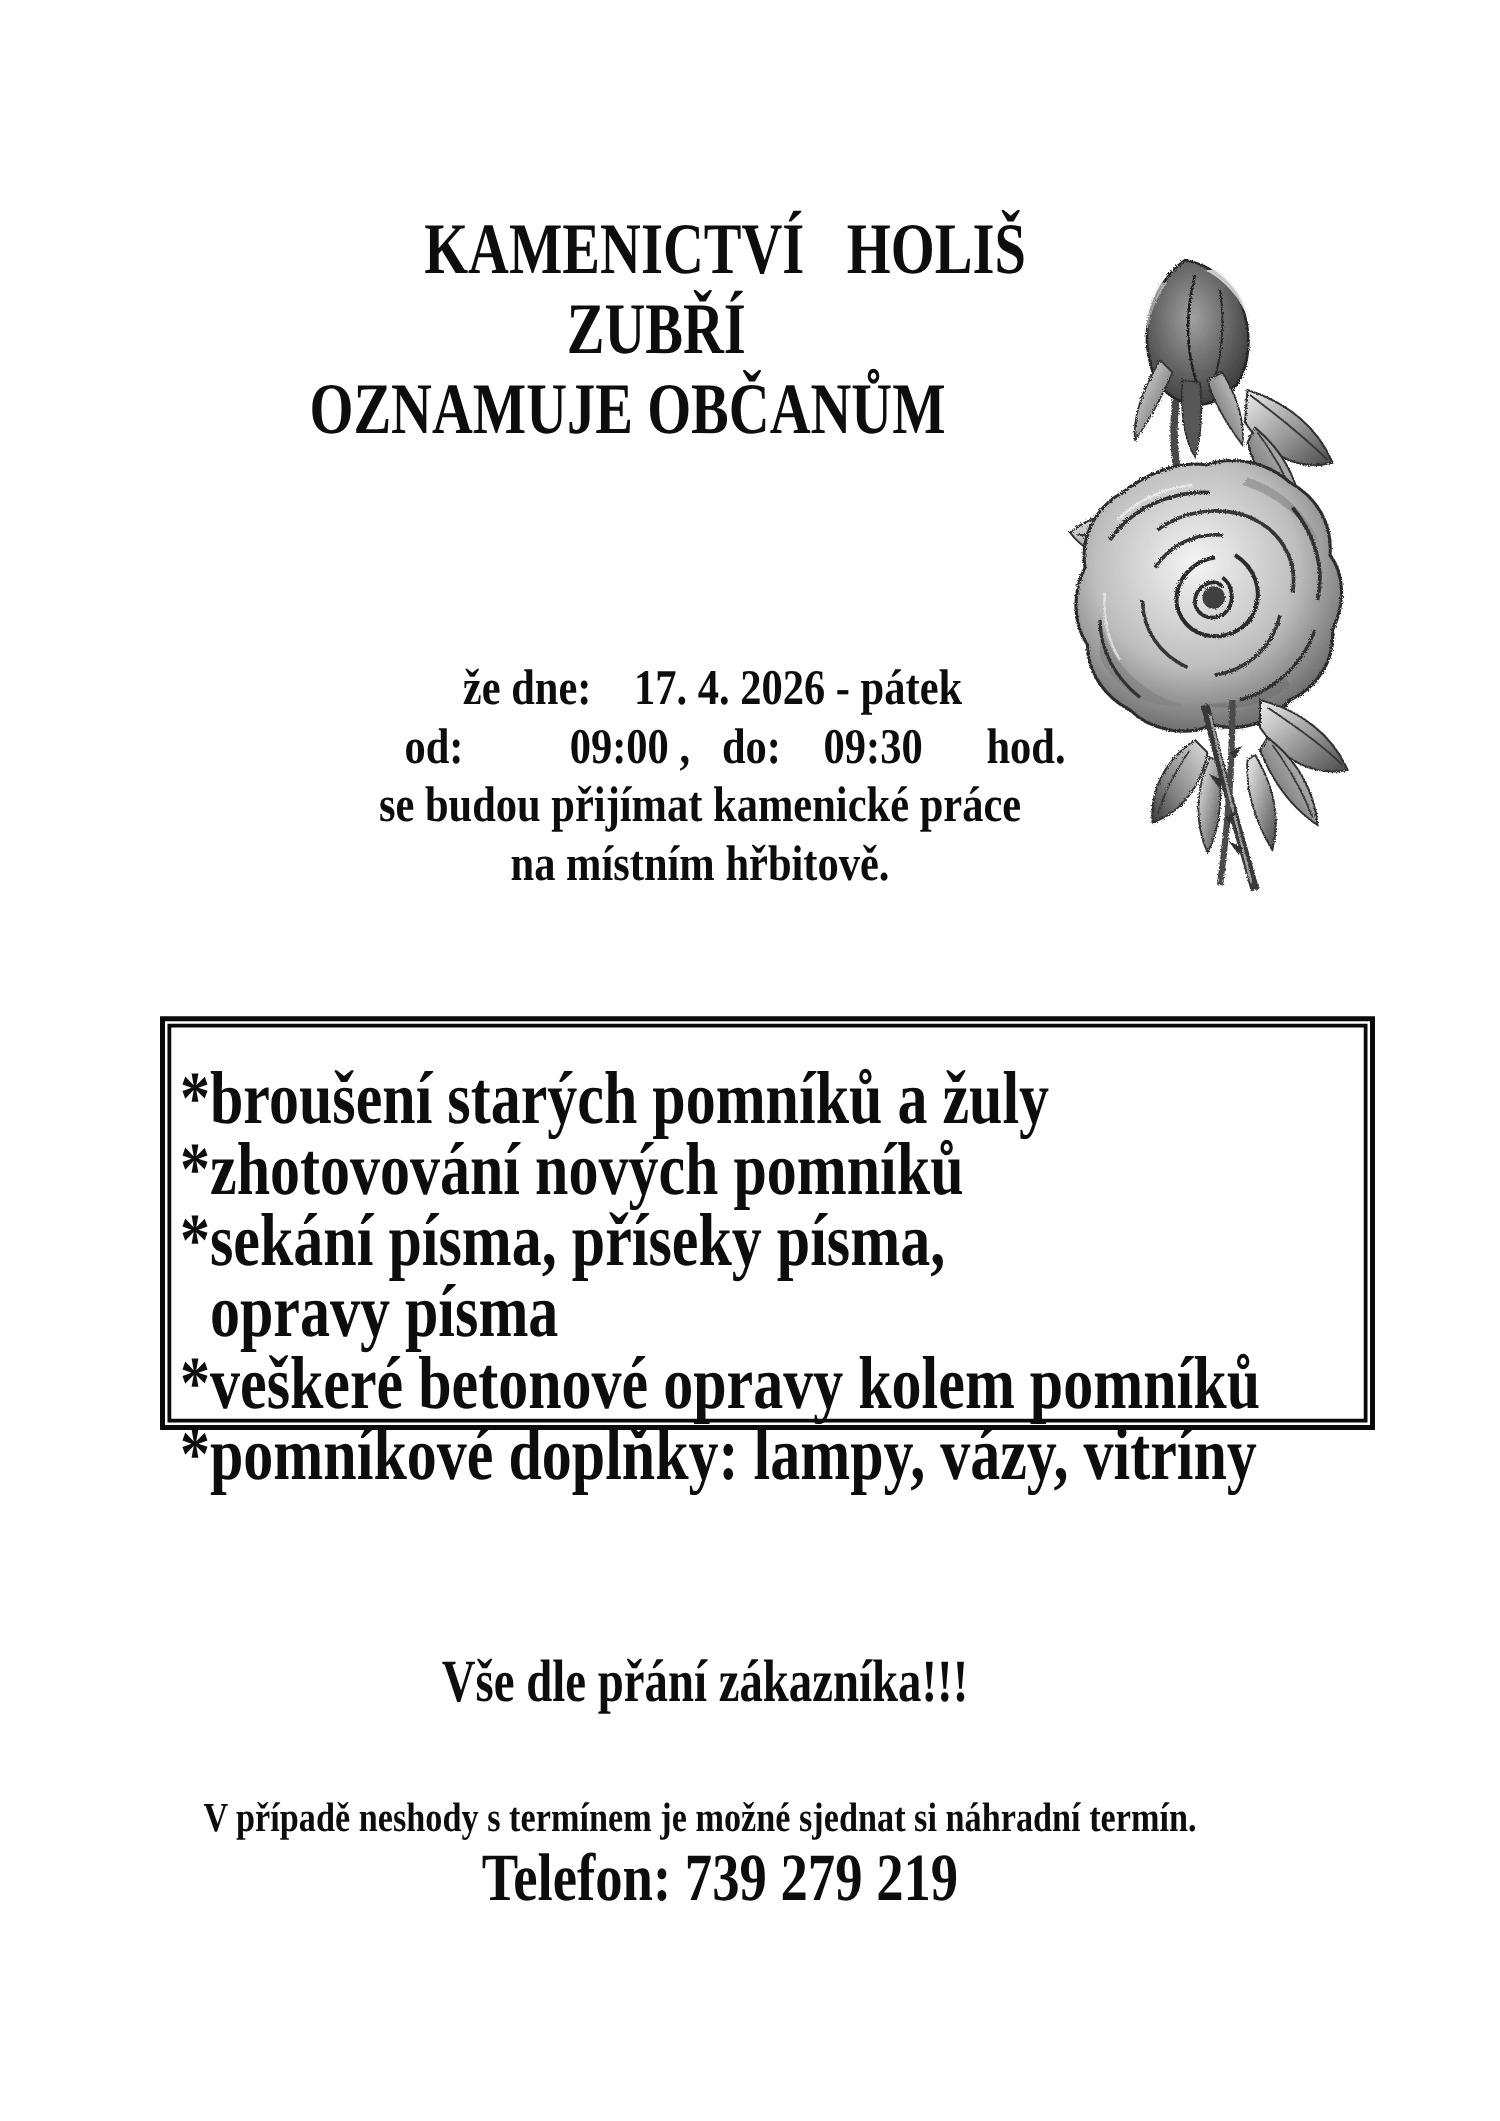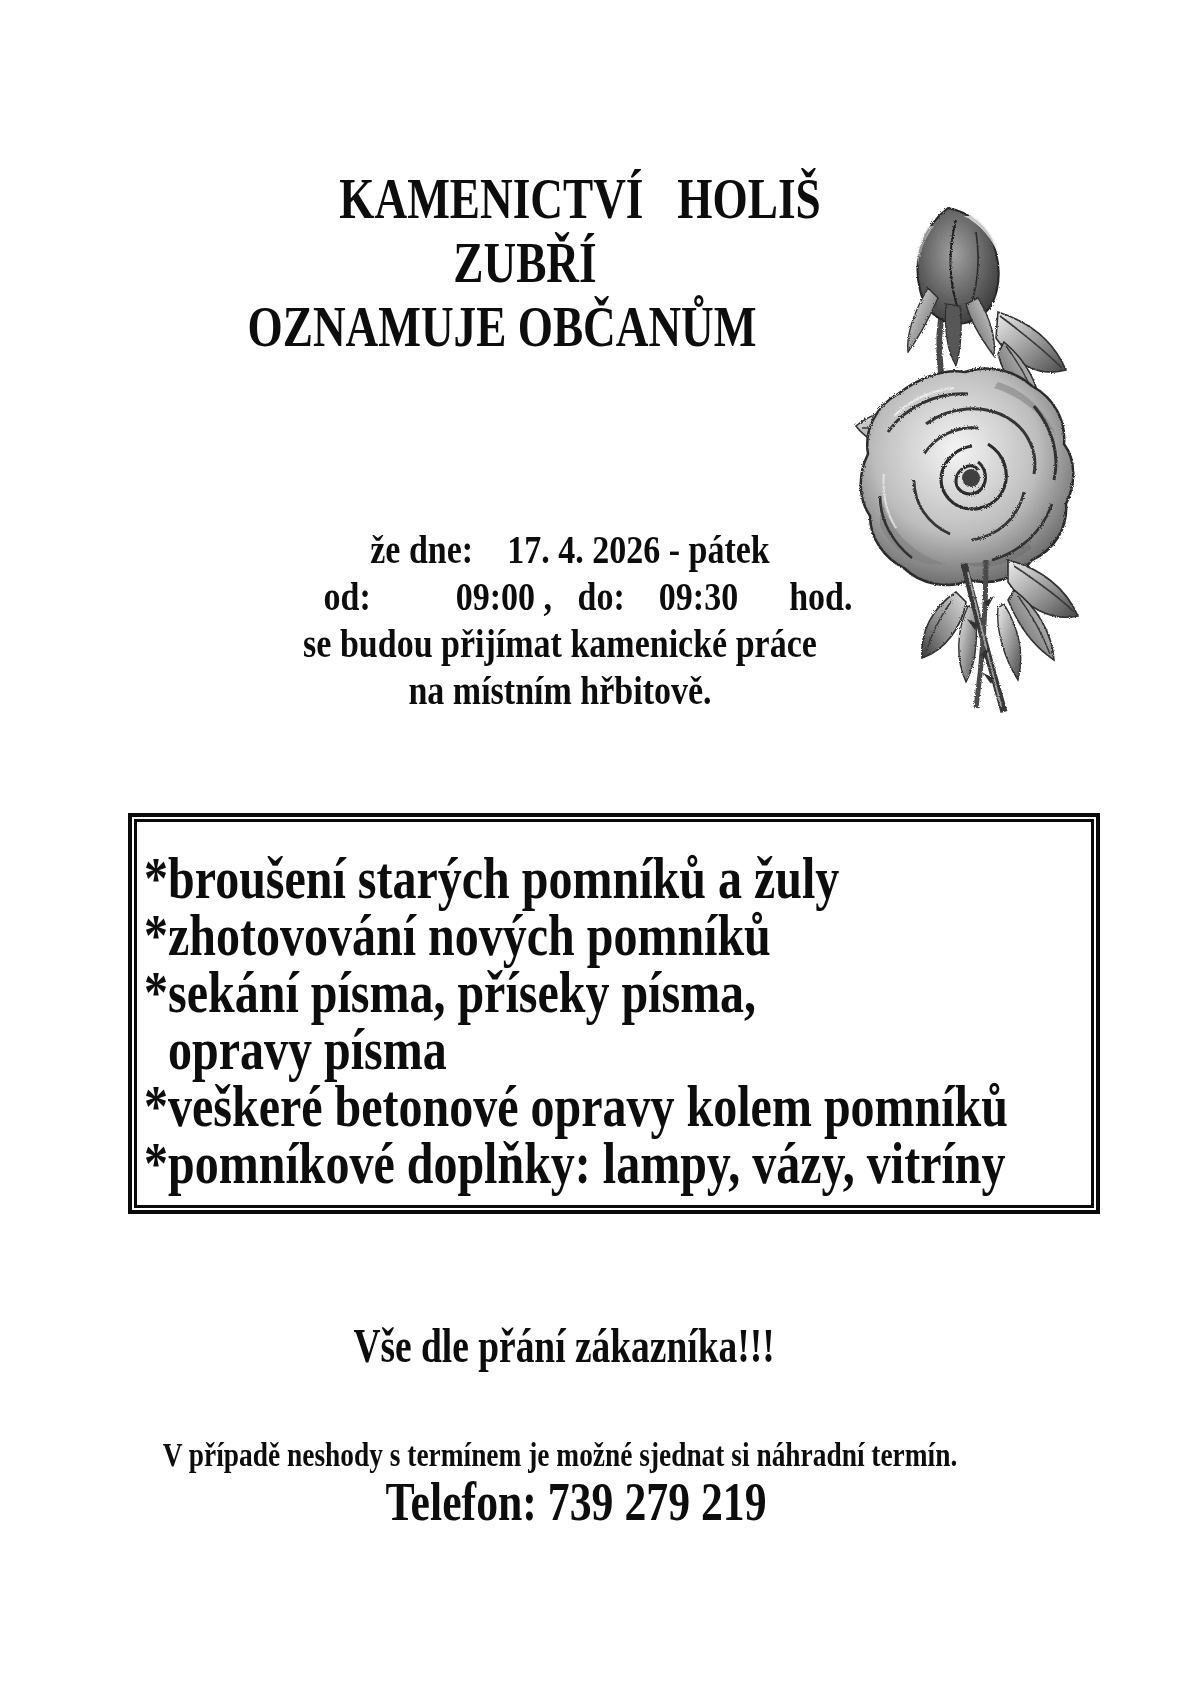--- a/index.html
+++ b/index.html
@@ -56,21 +56,21 @@
   }
   .dl1 { left: 10px; }
   .dl2 { left: 28px; }
 
   
   .services-box {
     position: absolute;
     left: 128px;
     top: 813px;
     width: 972px;
-    height: 401px;
+    height: 331px;
     border: 4px solid #0a0a0a;
     padding: 2px;
     background: #ffffff;
   }
   .services-inner {
     width: 100%;
     height: 100%;
     border: 3px solid #0a0a0a;
     padding: 28px 4px 4px 7px;
   }

